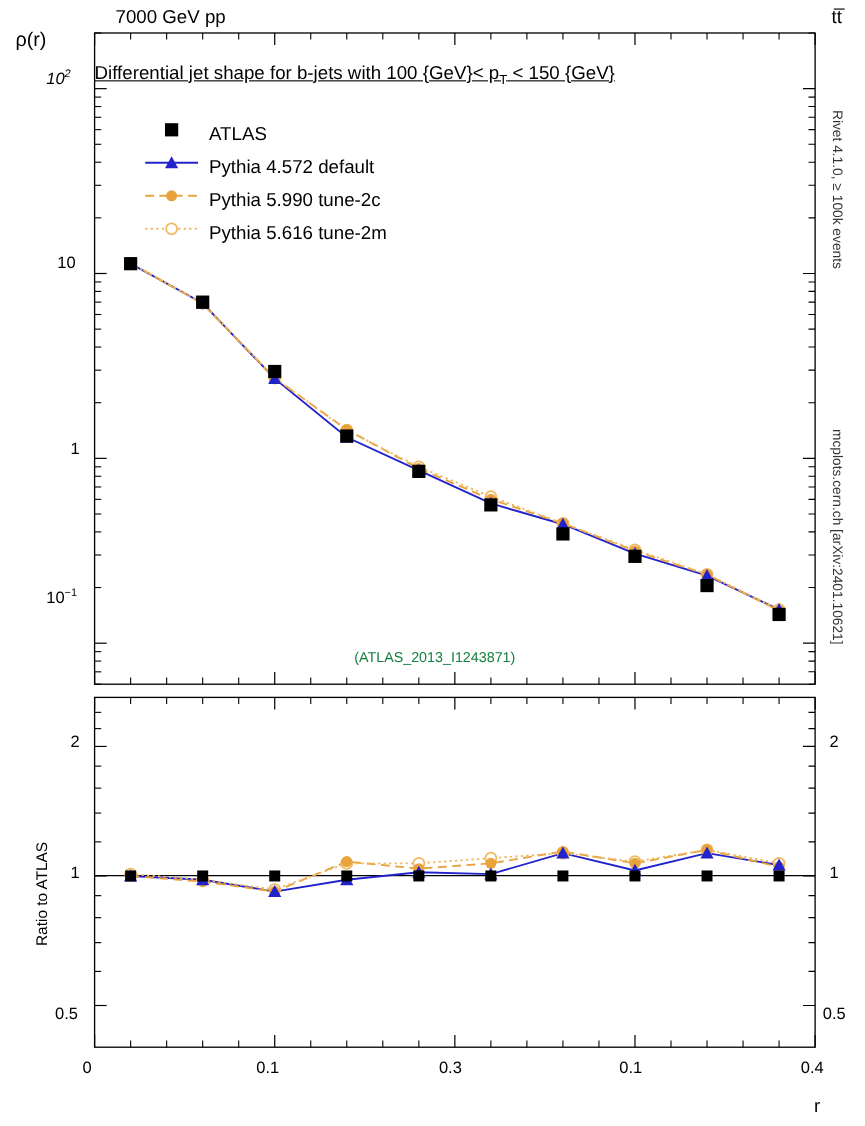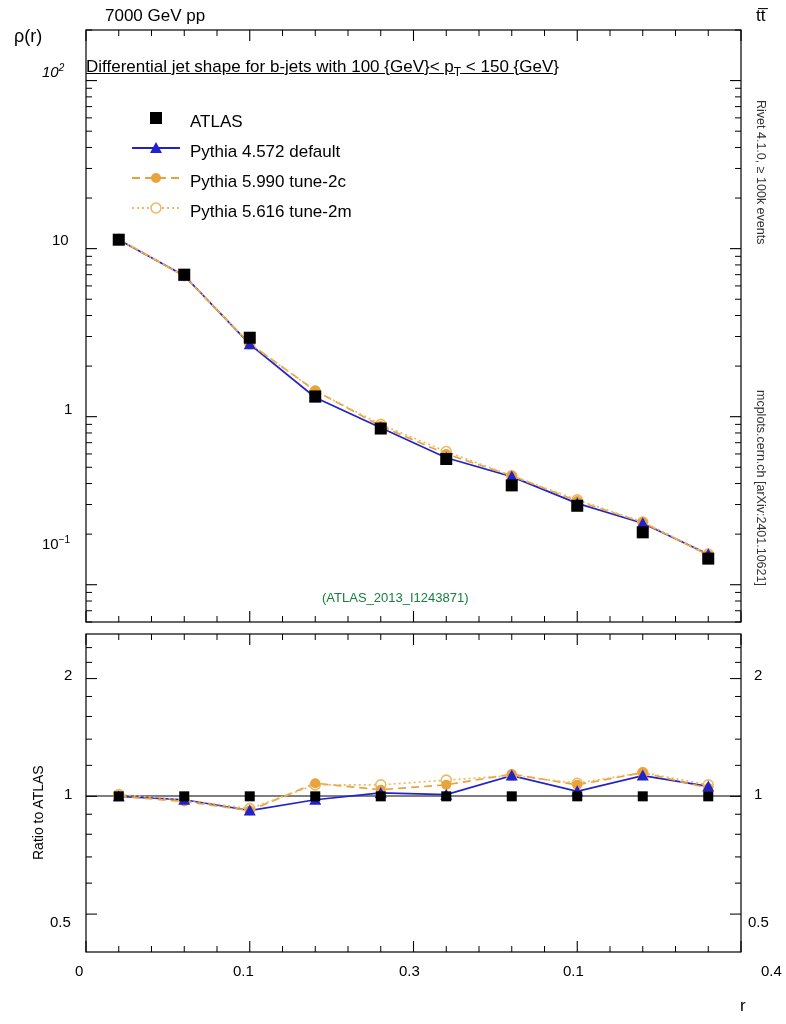--- a/index.html
+++ b/index.html
@@ -46,21 +46,21 @@
   <div class="txt tick" style="left:50px;top:913px;">0.5</div>
 
   <div class="txt tick" style="left:754px;top:666px;">2</div>
   <div class="txt tick" style="left:754px;top:785px;">1</div>
   <div class="txt tick" style="left:748px;top:913px;">0.5</div>
 
   <div class="txt tick" style="left:75px;top:962px;">0</div>
   <div class="txt tick" style="left:233px;top:962px;">0.1</div>
   <div class="txt tick" style="left:399px;top:962px;">0.3</div>
   <div class="txt tick" style="left:563px;top:962px;">0.1</div>
-  <div class="txt tick" style="left:728px;top:962px;margin-left:33px;">0.4</div>
+  <div class="txt tick" style="left:728px;top:962px;">0.4</div>
 
   <div class="txt legtxt" style="left:190px;top:112px;">ATLAS</div>
   <div class="txt legtxt" style="left:190px;top:142px;">Pythia 4.572 default</div>
   <div class="txt legtxt" style="left:190px;top:172px;">Pythia 5.990 tune-2c</div>
   <div class="txt legtxt" style="left:190px;top:202px;">Pythia 5.616 tune-2m</div>
 
   <div class="txt" style="left:322px;top:590px;font-size:13px;color:#15803d;">(ATLAS_2013_I1243871)</div>
 
   <svg width="786" height="1024" id="plotsvg">
 

